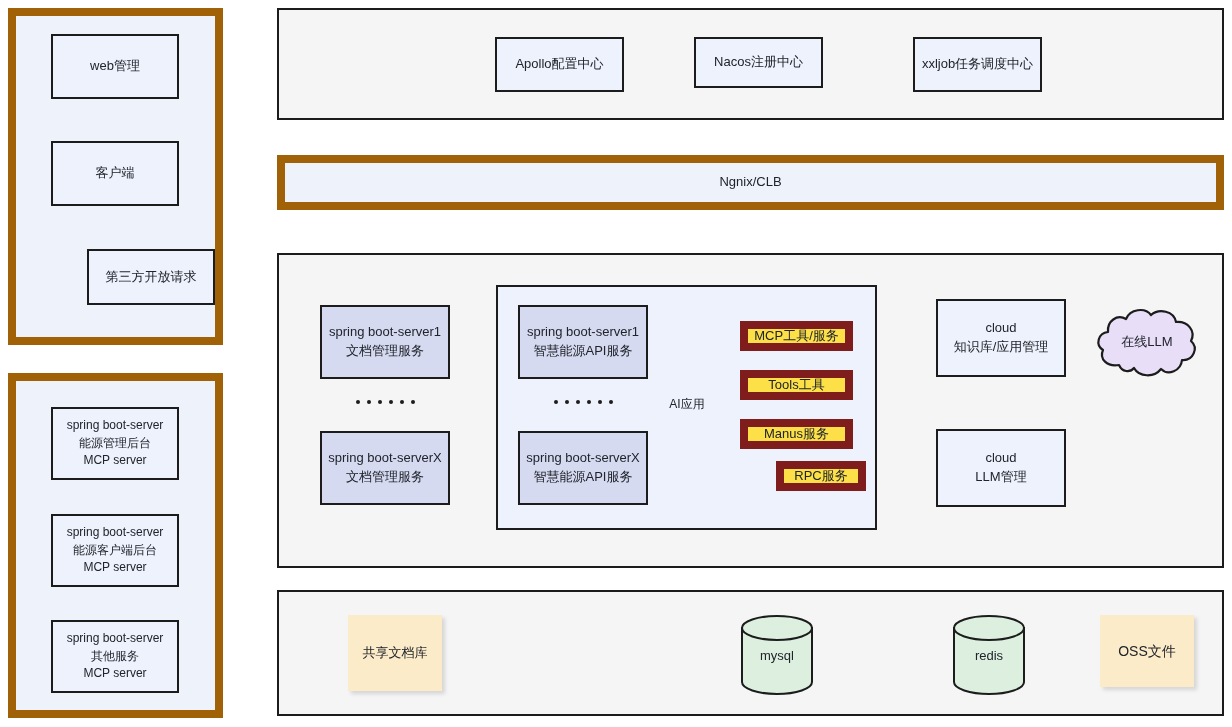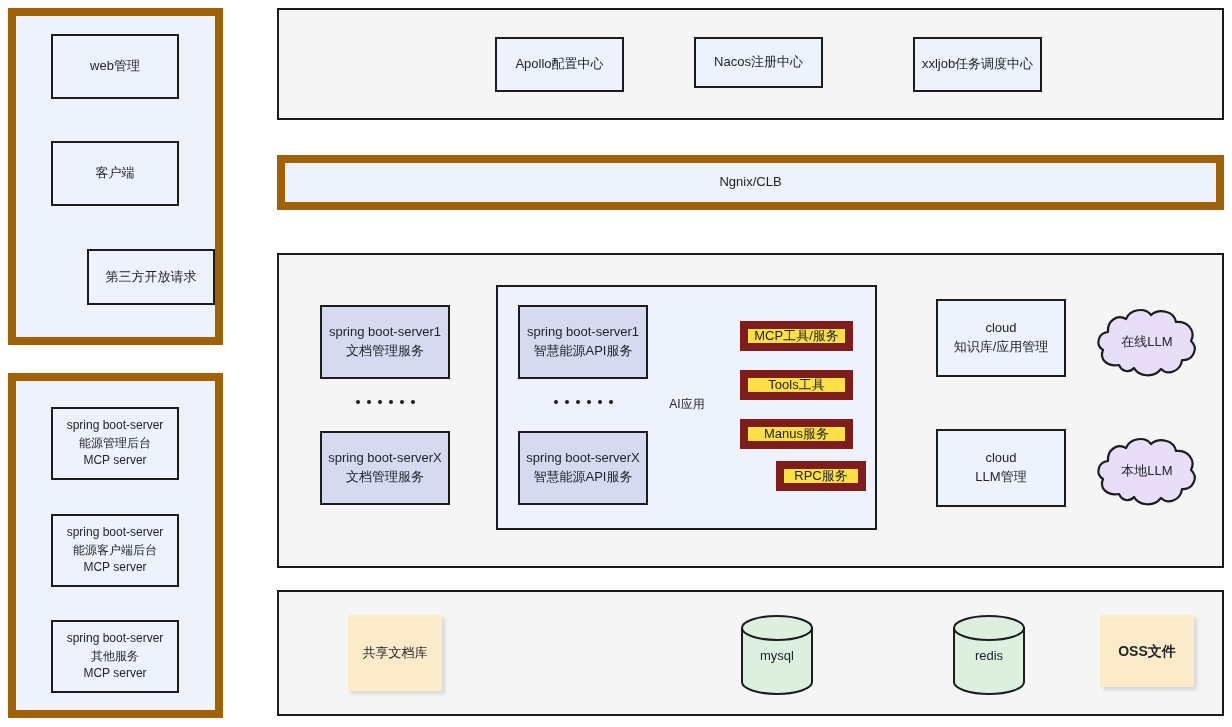--- a/index.html
+++ b/index.html
@@ -103,21 +103,21 @@
     position: absolute;
     left: 0; right: 0;
     top: 50%;
     transform: translateY(-50%);
     text-align: center;
     font-size: 13px;
     color: #20242b;
   }
   .t12 { font-size: 12px; }
   .t13 { font-size: 13px; }
-  .t14 { font-size: 14px; font-weight: bold; }
+  .t14 { font-size: 14px; }
   .multiline { white-space: pre-line; }
 </style>
 </head>
 <body>
 
 <div class="canvas">
 
   <div class="box panel-blue" style="left:8px; top:8px; width:215px; height:337px;"></div>
 
   <div class="box node-blue t13" style="left:51px; top:34px; width:128px; height:65px;">
@@ -252,36 +252,20 @@
                C64 3, 79 6, 81 17
                C93 16, 101 26, 96 36
                C104 43, 98 56, 87 55
                C86 66, 73 71, 66 64
                C59 73, 44 72, 39 63
                C35 68, 27 67, 24 60 Z" fill="#e8def8" stroke="#1c1c1c" stroke-width="2.2" stroke-linejoin="round"></path>
     </svg>
     <div class="cloud-label">在线LLM</div>
   </div>
 
-  <div class="cloud" style="left:1095px; top:434px; width:104px; height:74px;">
-    <svg width="104" height="74" viewBox="0 0 104 74">
-      <path d="M24 60
-               C12 62, 4 54, 8 45
-               C0 40, 3 28, 13 27
-               C12 16, 22 9, 31 14
-               C35 4, 50 2, 56 10
-               C64 3, 79 6, 81 17
-               C93 16, 101 26, 96 36
-               C104 43, 98 56, 87 55
-               C86 66, 73 71, 66 64
-               C59 73, 44 72, 39 63
-               C35 68, 27 67, 24 60 Z" fill="#e8def8" stroke="#1c1c1c" stroke-width="2.2" stroke-linejoin="round"></path>
-    </svg>
-    <div class="cloud-label">本地LLM</div>
-  </div>
 
   <div class="box panel-gray" style="left:277px; top:590px; width:947px; height:126px;"></div>
 
   <div class="box note-orange t13" style="left:348px; top:615px; width:94px; height:76px;">
     <span>共享文档库</span>
   </div>
 
 
   <div class="cyl" style="left:739px; top:615px; width:76px; height:80px;">
     <svg width="76" height="80" viewBox="0 0 76 80">

